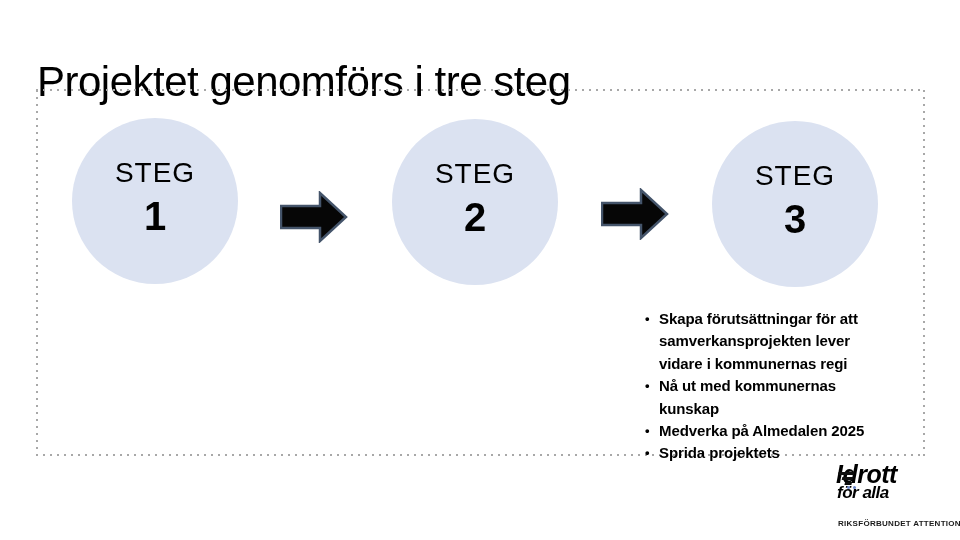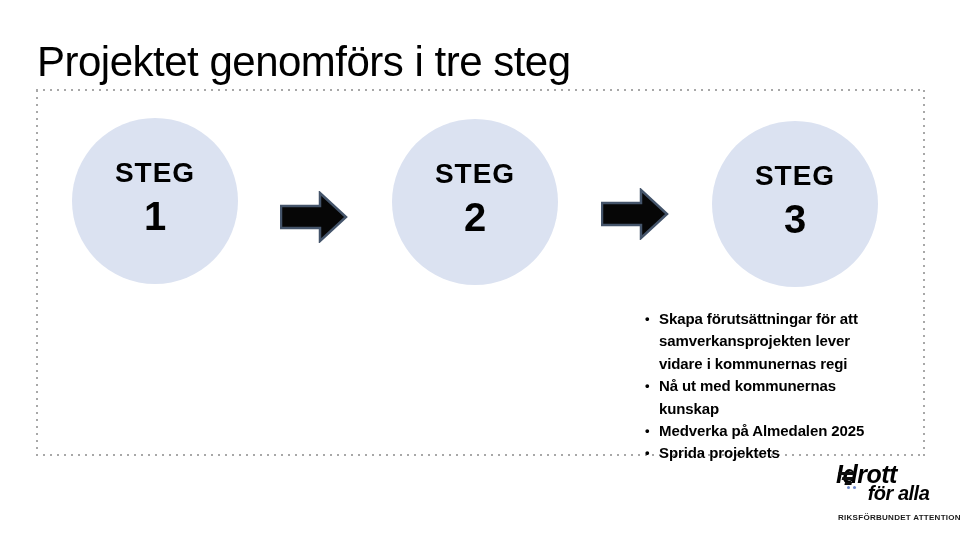--- a/index.html
+++ b/index.html
@@ -1,58 +1,58 @@
 <!DOCTYPE html>
 <html><head>
 <meta charset="utf-8">
 <style>
   html,body{margin:0;padding:0;background:#fff;}
   .slide{
     position:relative;width:960px;height:540px;background:#ffffff;
     font-family:"Liberation Sans",sans-serif;overflow:hidden;
   }
   .title{
-    position:absolute;left:37px;top:8px;
+    position:absolute;left:37px;top:28px;
     font-size:42px;font-weight:400;color:#000;letter-spacing:-0.5px;line-height:1.25;
   }
   .dotted-box{
     position:absolute;left:36px;top:89px;width:889px;height:367px;
     background:
       repeating-linear-gradient(90deg,#a8a8a8 0 2px,transparent 2px 7px) 0 0 / 100% 2px no-repeat,
       repeating-linear-gradient(90deg,#a8a8a8 0 2px,transparent 2px 7px) 0 100% / 100% 2px no-repeat,
       repeating-linear-gradient(0deg,#a8a8a8 0 2px,transparent 2px 7px) 0 0 / 2px 100% no-repeat,
       repeating-linear-gradient(0deg,#a8a8a8 0 2px,transparent 2px 7px) 100% 0 / 2px 100% no-repeat;
   }
   .circle{
     position:absolute;width:166px;height:166px;border-radius:50%;
     background:#dbe2f1;display:flex;flex-direction:column;align-items:center;
     justify-content:center;padding-bottom:8px;box-sizing:border-box;
   }
   .c1{left:72px;top:118px}
   .c2{left:392px;top:119px}
   .c3{left:712px;top:121px}
-  .step-label{font-size:28px;font-weight:700;color:#000;letter-spacing:1px;line-height:1;}
+  .step-label{font-size:28px;font-weight:400;color:#000;letter-spacing:1px;line-height:1;}
   .step-number{font-size:40px;font-weight:700;color:#000;line-height:1;margin-top:9px;}
   .arrow{position:absolute;width:68px;height:52px;}
   .a1{left:280px;top:191px}
   .a2{left:601px;top:188px}
   .bullets{position:absolute;left:645px;top:308px;width:238px;list-style:none;margin:0;padding:0;}
   .bullets li{display:flex;font-size:15px;line-height:22.4px;font-weight:600;color:#000;letter-spacing:-0.1px;}
   .bullet-marker{flex:0 0 14px;font-size:13px;}
   .bullet-text{flex:1;}
   .logo{position:absolute;left:836px;top:462px;width:124px;color:#000;padding-top:3px;}
   .speed-lines{
     position:absolute;left:0;top:10px;width:17px;display:flex;flex-direction:column;
     align-items:flex-end;gap:2.6px;transform:skewX(-14deg);
   }
   .speed-lines i{display:block;height:2.6px;background:#0d0d0d;}
   .sl1{width:16px}.sl2{width:11px}.sl3{width:7px}
   .logo-line1{font-size:25px;font-weight:700;font-style:italic;letter-spacing:-0.5px;line-height:18px;}
-  .logo-line2{margin-left:1px;font-size:20px;font-weight:800;font-style:italic;letter-spacing:-0.5px;line-height:20px;text-align:center;}
-  .logo-subtitle{margin-left:2px;margin-top:10px;font-size:8px;font-weight:700;letter-spacing:0.28px;white-space:nowrap;color:#1a1a1a;}
+  .logo-line2{margin-left:1px;font-size:17px;font-weight:800;font-style:italic;letter-spacing:-0.5px;line-height:20px;}
+  .logo-subtitle{margin-left:2px;margin-top:16px;font-size:8px;font-weight:700;letter-spacing:0.28px;white-space:nowrap;color:#1a1a1a;}
   .uml-accent{
     position:absolute;left:11px;top:24px;width:3px;height:3px;border-radius:50%;
     background:#6b86c8;box-shadow:6px 0 0 #6b86c8;
   }
 </style>
 </head>
 <body>
 
 <div class="slide">
 

